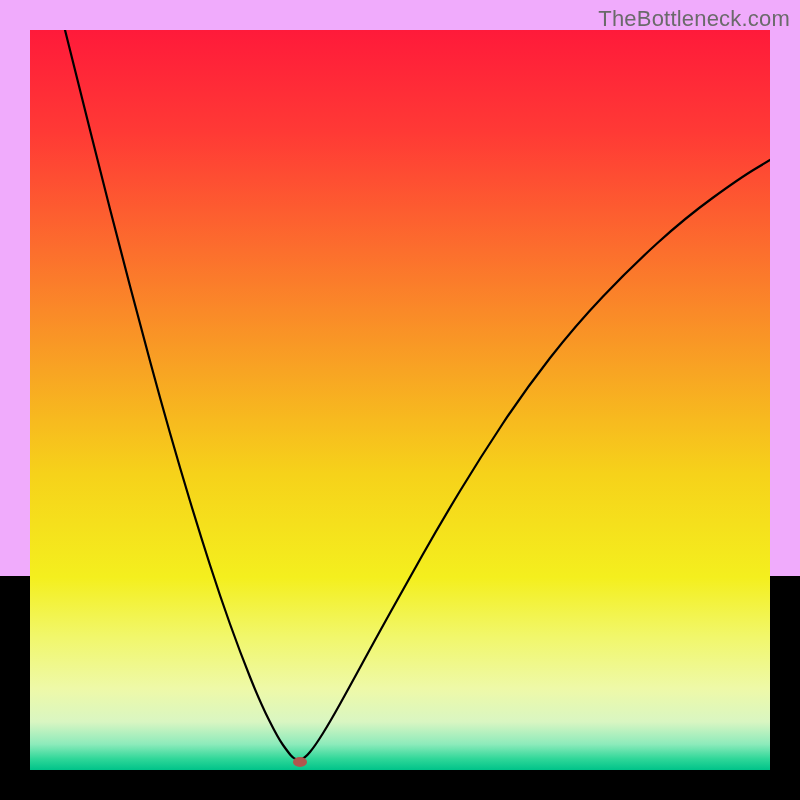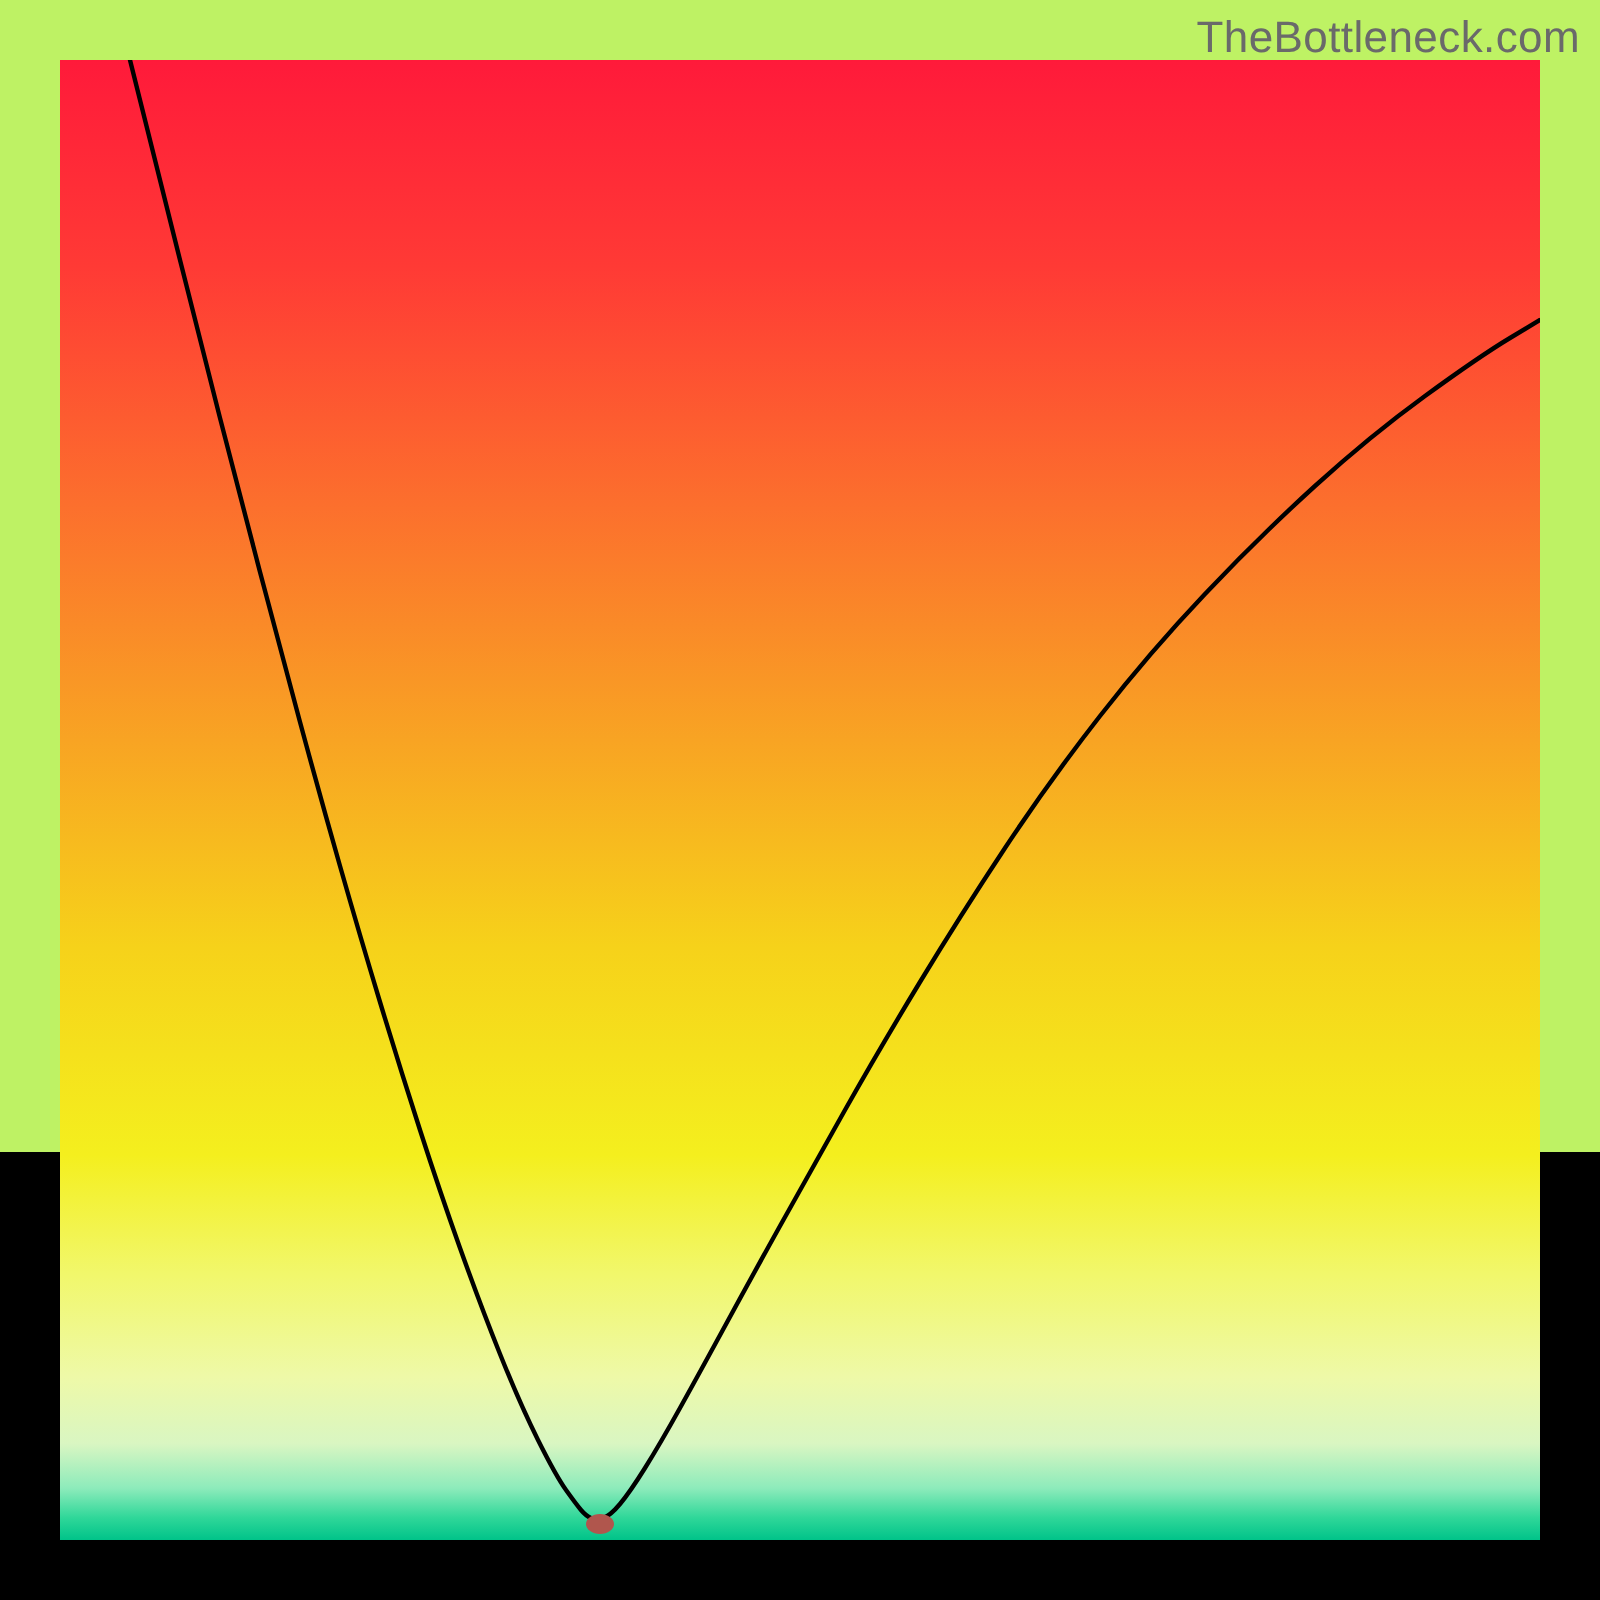--- a/index.html
+++ b/index.html
@@ -8,21 +8,21 @@
     width: 800px;
     height: 800px;
     overflow: hidden;
     background: #000;
     font-family: Arial, Helvetica, sans-serif;
   }
   .frame {
     position: relative;
     width: 800px;
     height: 576px;
-    background: #bef264;
+    background: #f0abfc;
   }
   .plot {
     position: absolute;
     left: 30px;
     top: 30px;
     width: 740px;
     height: 740px;
     overflow: hidden;
   }
   .watermark {

